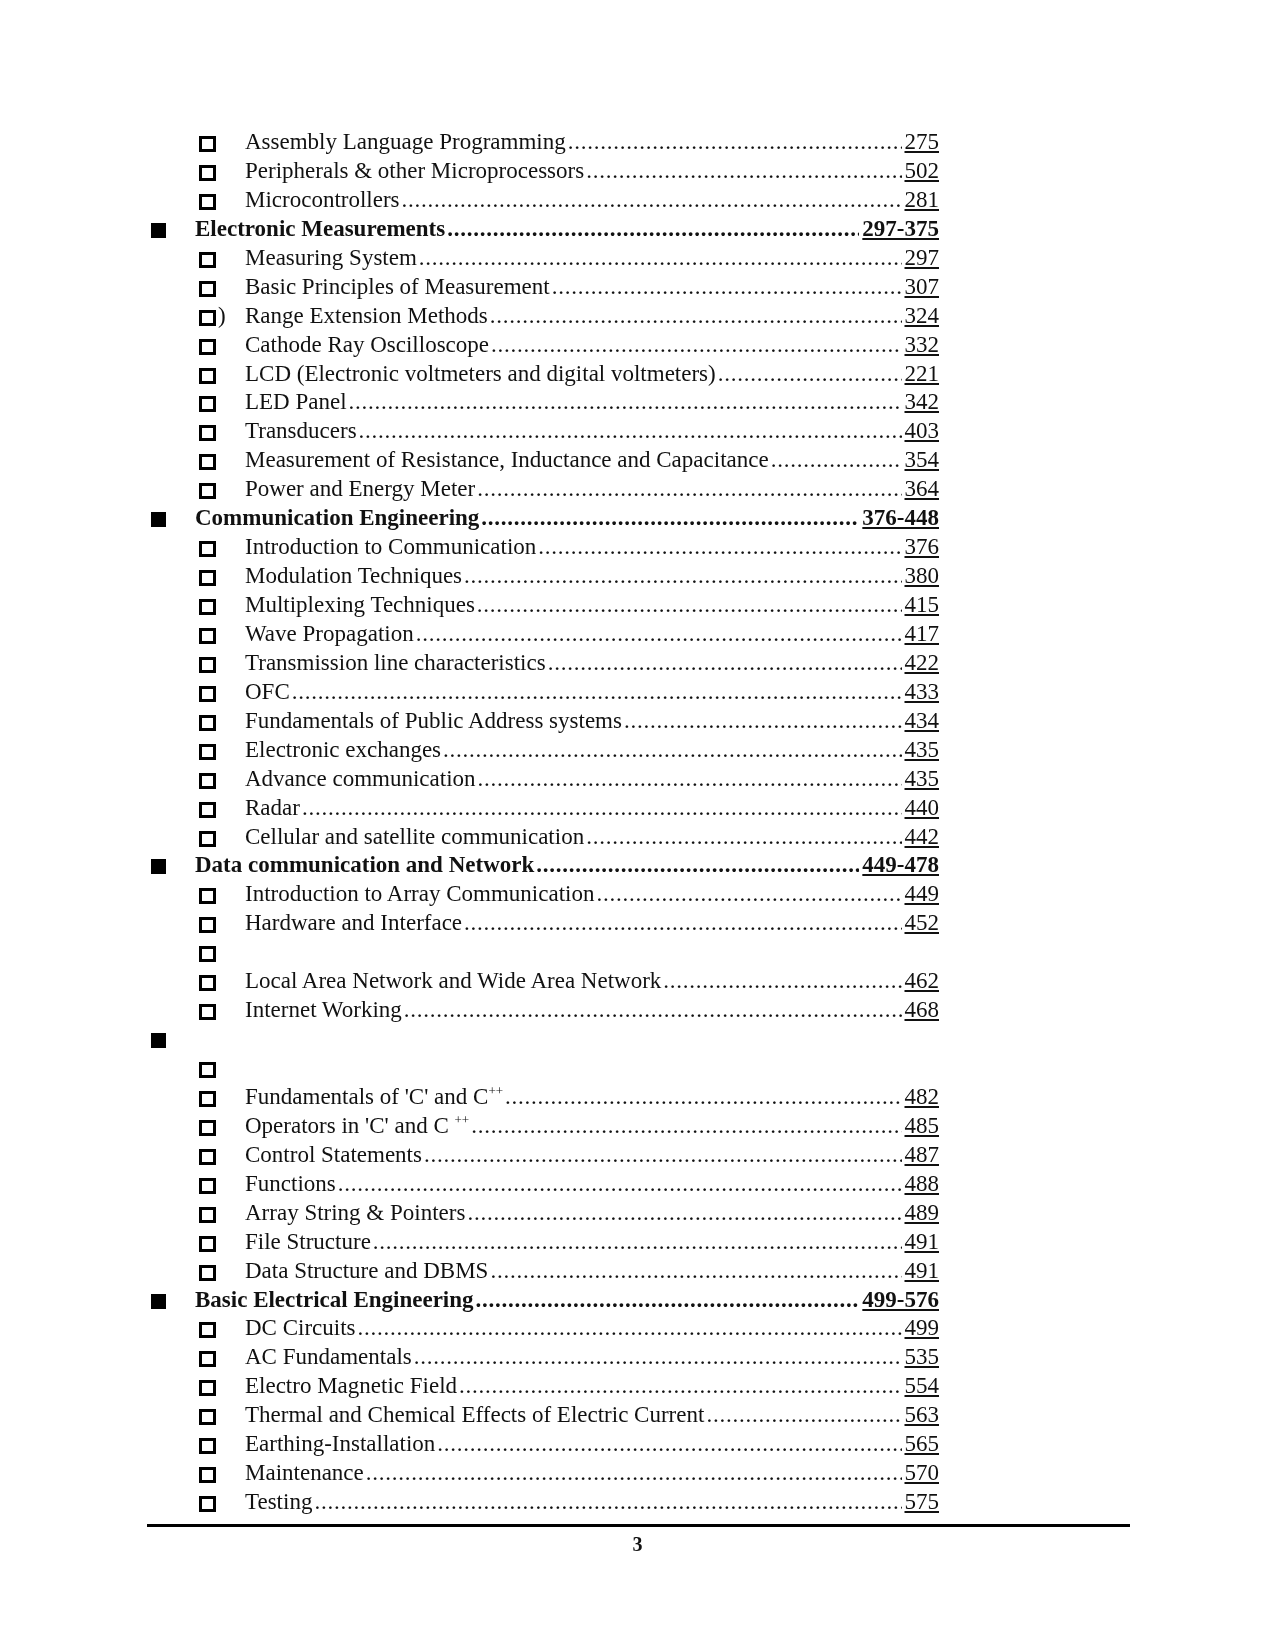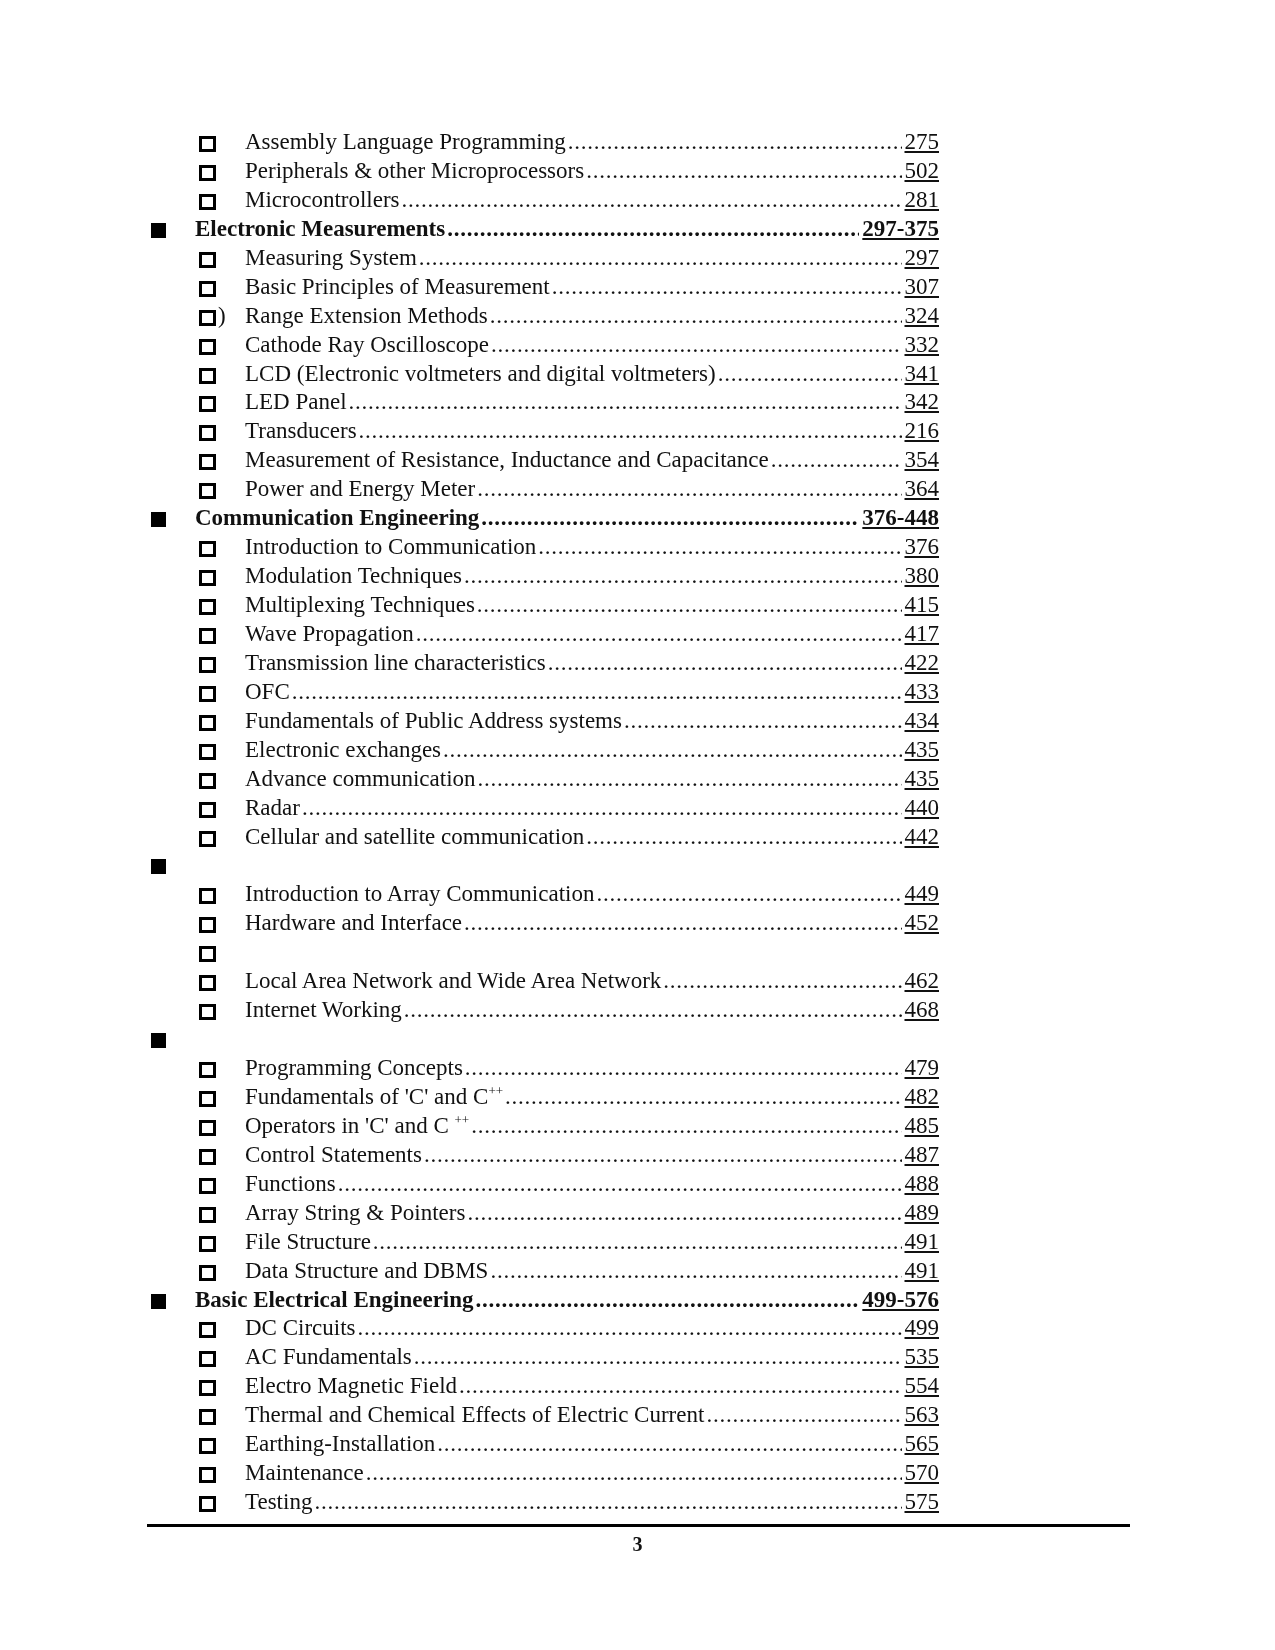--- a/index.html
+++ b/index.html
@@ -88,37 +88,37 @@
       <span class="txt"><span>Cathode Ray Oscilloscope</span></span>
       <span class="lead"></span>
       <span class="page">332</span>
     </div>
   </div>
     <div class="row sub">
     <span class="bullet-hollow"></span>
     <div class="title">
       <span class="txt"><span>LCD (Electronic voltmeters and digital voltmeters)</span></span>
       <span class="lead"></span>
-      <span class="page">341</span>
+      <span class="page">221</span>
     </div>
   </div>
     <div class="row sub">
     <span class="bullet-hollow"></span>
     <div class="title">
       <span class="txt"><span>LED Panel</span></span>
       <span class="lead"></span>
       <span class="page">342</span>
     </div>
   </div>
     <div class="row sub">
     <span class="bullet-hollow"></span>
     <div class="title">
       <span class="txt"><span>Transducers</span></span>
       <span class="lead"></span>
-      <span class="page">216</span>
+      <span class="page">403</span>
     </div>
   </div>
     <div class="row sub">
     <span class="bullet-hollow"></span>
     <div class="title">
       <span class="txt"><span>Measurement of Resistance, Inductance and Capacitance</span></span>
       <span class="lead"></span>
       <span class="page">354</span>
     </div>
   </div>
@@ -221,20 +221,25 @@
     <div class="row sub">
     <span class="bullet-hollow"></span>
     <div class="title">
       <span class="txt"><span>Cellular and satellite communication</span></span>
       <span class="lead"></span>
       <span class="page">442</span>
     </div>
   </div>
     <div class="row main">
     <span class="bullet-solid"></span>
+    <div class="title">
+      <span class="txt"><span>Data communication and Network</span></span>
+      <span class="lead"></span>
+      <span class="page">449-478</span>
+    </div>
   </div>
     <div class="row sub">
     <span class="bullet-hollow"></span>
     <div class="title">
       <span class="txt"><span>Introduction to Array Communication</span></span>
       <span class="lead"></span>
       <span class="page">449</span>
     </div>
   </div>
     <div class="row sub">
@@ -262,25 +267,20 @@
       <span class="txt"><span>Internet Working</span></span>
       <span class="lead"></span>
       <span class="page">468</span>
     </div>
   </div>
     <div class="row main">
     <span class="bullet-solid"></span>
   </div>
     <div class="row sub">
     <span class="bullet-hollow"></span>
-    <div class="title">
-      <span class="txt"><span>Programming Concepts</span></span>
-      <span class="lead"></span>
-      <span class="page">479</span>
-    </div>
   </div>
     <div class="row sub">
     <span class="bullet-hollow"></span>
     <div class="title">
       <span class="txt"><span>Fundamentals of 'C' and C</span><sup>++</sup></span>
       <span class="lead"></span>
       <span class="page">482</span>
     </div>
   </div>
     <div class="row sub">

